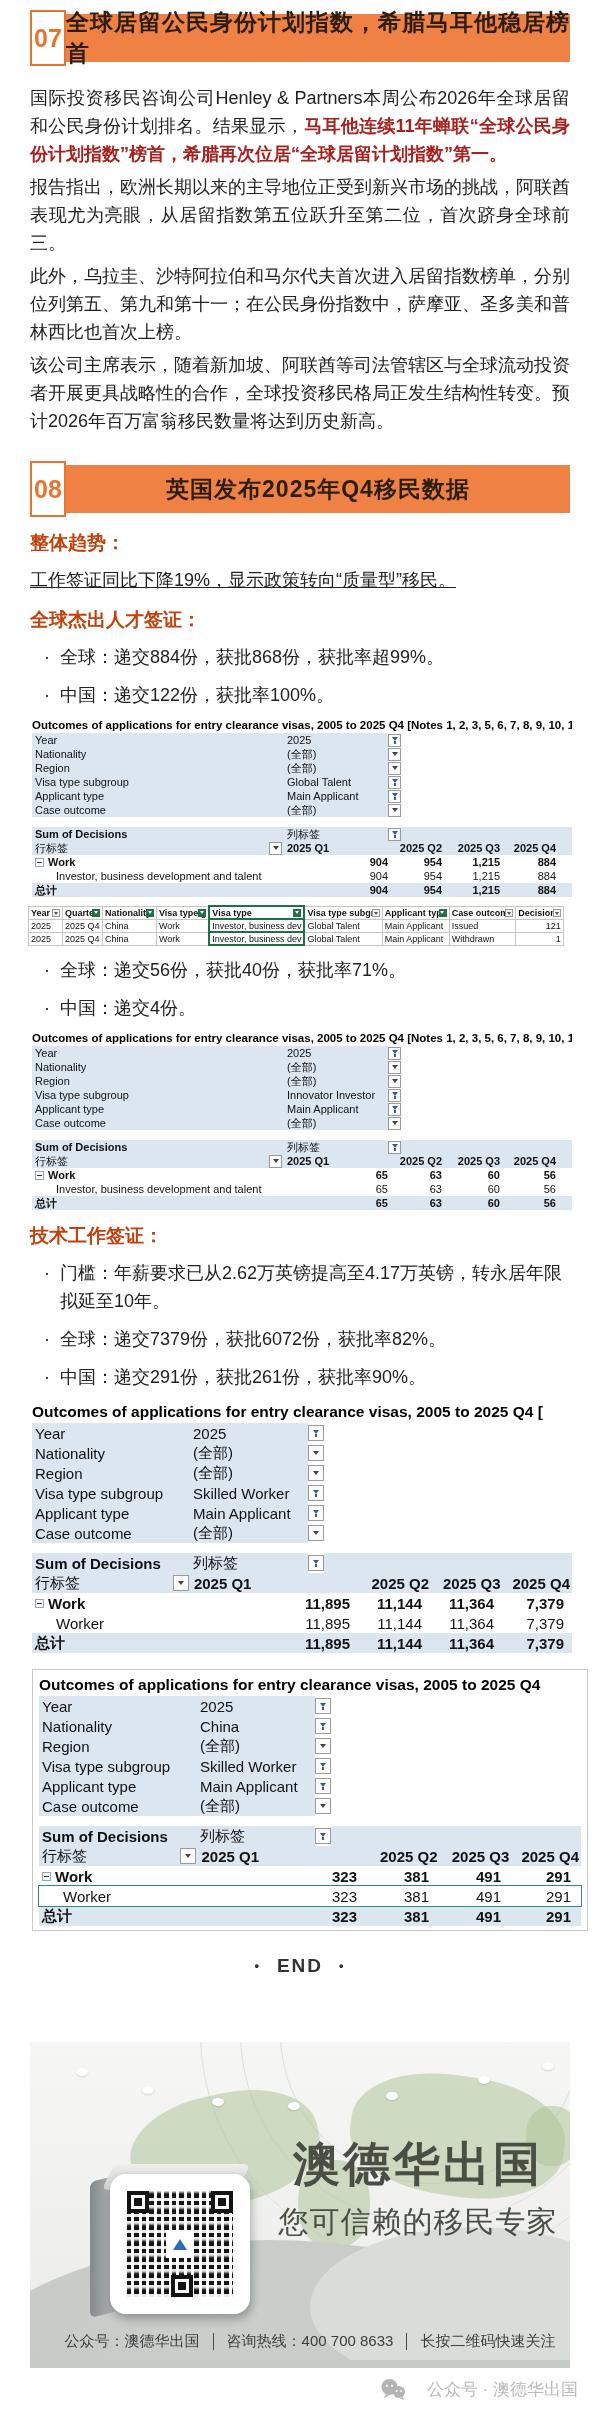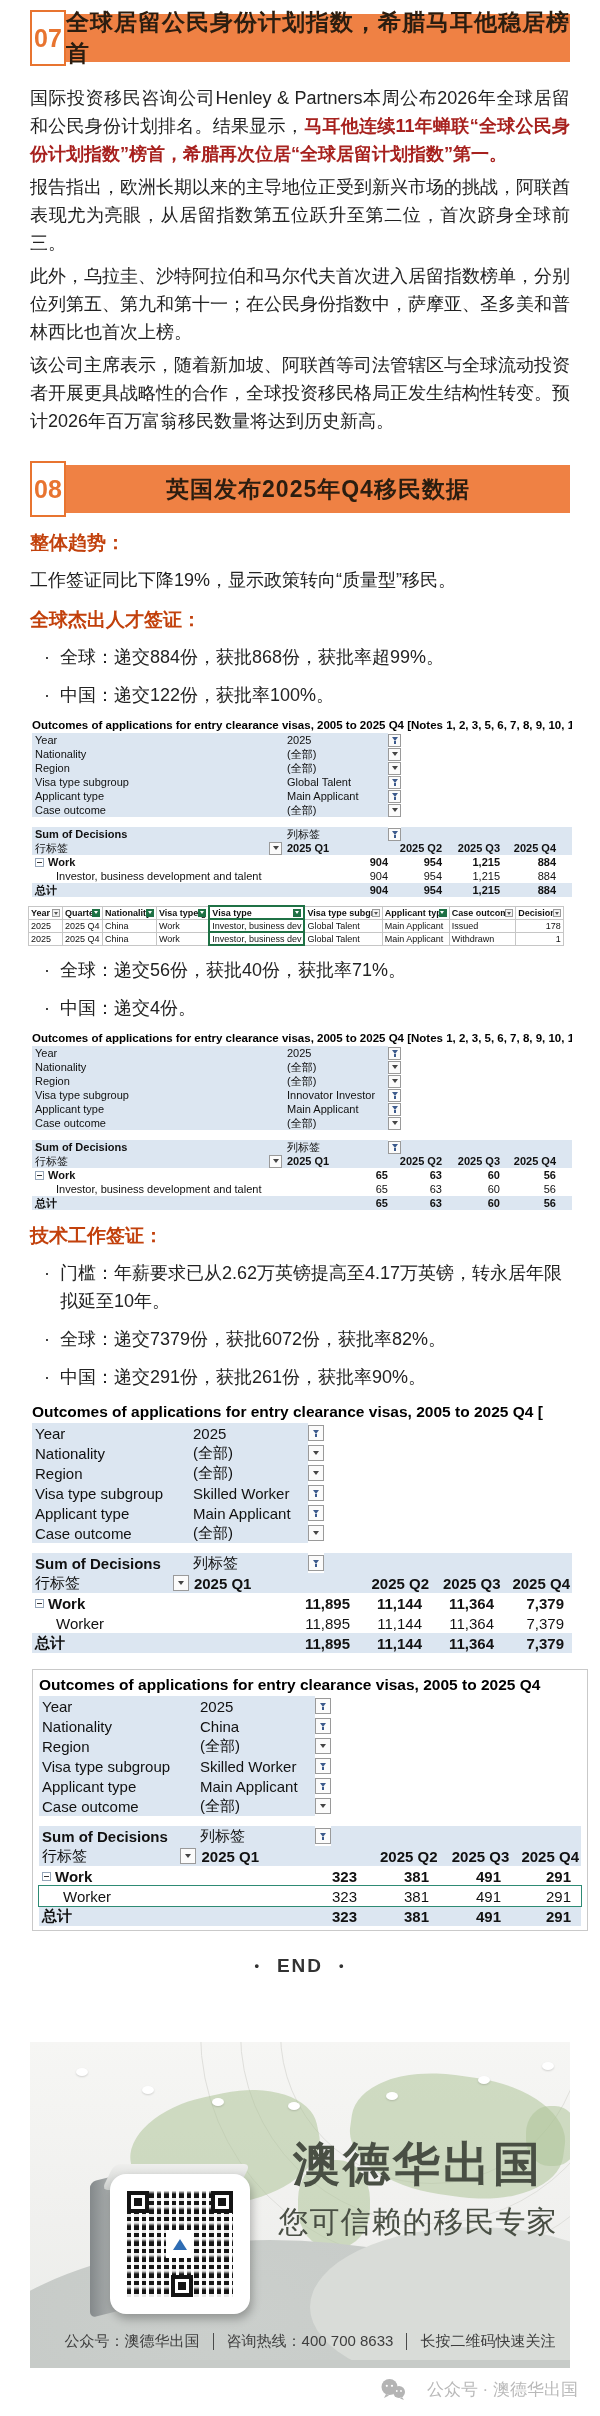--- a/index.html
+++ b/index.html
@@ -127,21 +127,21 @@
   <div class="banner" style="margin-top:26px;">
     <div class="bbadge">
         <span>08</span>
       </div>
     <div class="bbar">
         <span>英国发布2025年Q4移民数据</span>
       </div>
   </div>
 
   <div class="subhead">整体趋势：</div>
-  <div class="para" style="margin-top:10px;">工作签证同比下降19%，显示政策转向“质量型”移民。</div>
+  <div class="para" style="margin-top:10px;text-decoration:underline;">工作签证同比下降19%，显示政策转向“质量型”移民。</div>
   <div class="subhead">全球杰出人才签证：</div>
   <div class="bl">
       <span class="bdot">·</span>
       <span class="btxt">全球：递交884份，获批868份，获批率超99%。</span>
     </div>
   <div class="bl">
       <span class="bdot">·</span>
       <span class="btxt">中国：递交122份，获批率100%。</span>
     </div>
 
@@ -244,21 +244,21 @@
     </tr>
     <tr>
       <td>2025</td>
           <td>2025 Q4</td>
           <td>China</td>
           <td>Work</td>
           <td class="vtsel">Investor, business dev</td>
           <td>Global Talent</td>
           <td>Main Applicant</td>
           <td>Issued</td>
-          <td class="num">178</td>
+          <td class="num">121</td>
     </tr>
     <tr>
       <td>2025</td>
           <td>2025 Q4</td>
           <td>China</td>
           <td>Work</td>
           <td class="vtsel">Investor, business dev</td>
           <td>Global Talent</td>
           <td>Main Applicant</td>
           <td>Withdrawn</td>

